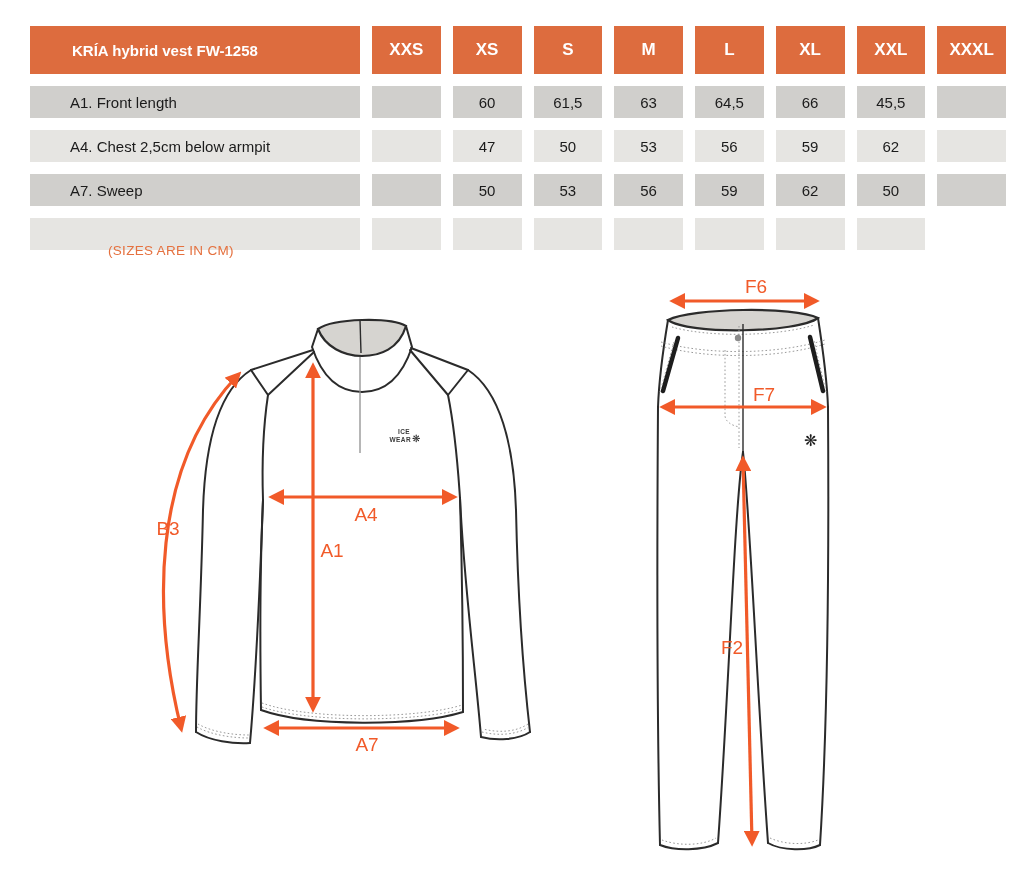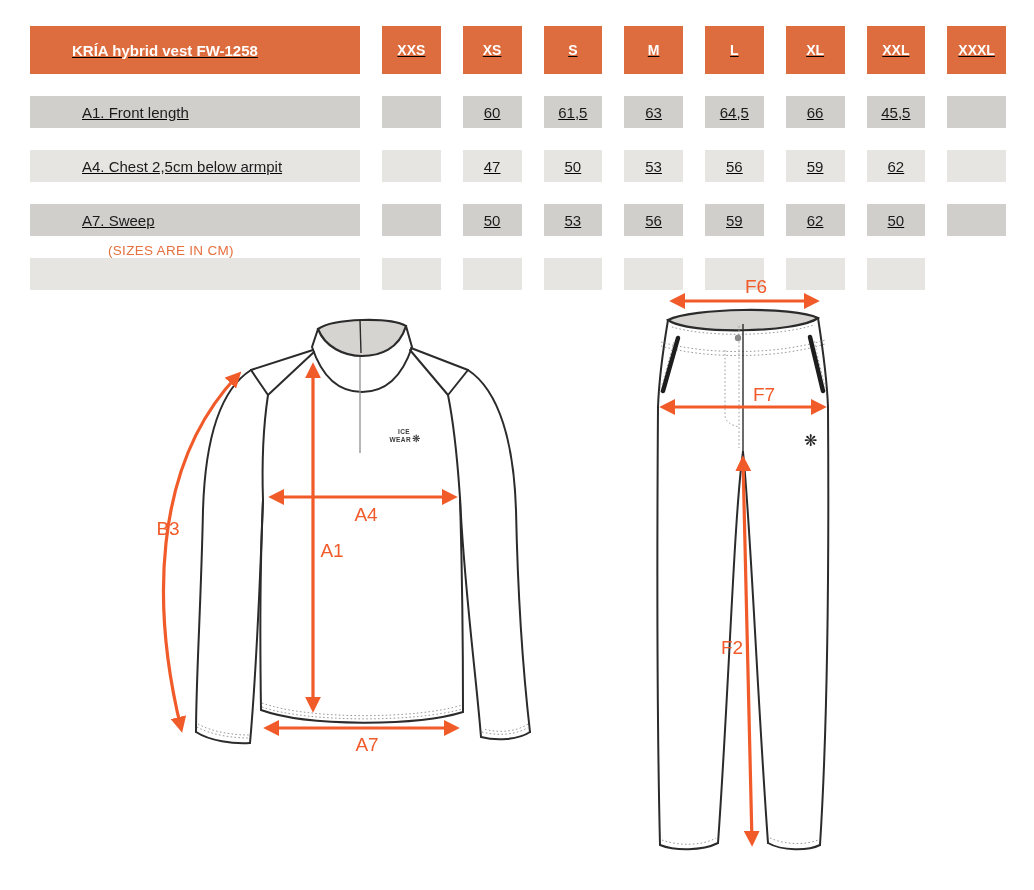--- a/index.html
+++ b/index.html
@@ -5,28 +5,27 @@
   * { margin:0; padding:0; box-sizing:border-box; }
   html,body { width:1034px; height:890px; background:#ffffff;
     font-family:"Liberation Sans", sans-serif; position:relative; overflow:hidden; }
 
   
   .size-table{
     position:absolute; left:30px; top:26px; width:976px;
     display:grid;
     grid-template-columns:330px repeat(8,1fr);
     grid-template-rows:48px repeat(4,32px);
-    gap:22px;
-    text-decoration:underline;
+    gap:12px;
   }
   .cell{ display:flex; align-items:center; justify-content:center;
          font-size:15px; color:#1b1b1b; }
-  .cell.head{ background:#DD6C3E; color:#ffffff; font-weight:bold; font-size:14px; }
+  .cell.head{ background:#DD6C3E; color:#ffffff; font-weight:bold; font-size:17px; }
   .cell.title{ justify-content:flex-start; padding-left:42px; font-size:15px; }
-  .cell.rowlabel{ justify-content:flex-start; padding-left:52px; }
+  .cell.rowlabel{ justify-content:flex-start; padding-left:40px; }
   .shade-a{ background:#D0CFCC; }
   .shade-b{ background:#E6E5E2; }
 
   .units-note{
     position:absolute; left:72px; top:243px;
     font-size:13.5px; letter-spacing:.3px; color:#E5713F;margin-left:36px;
   }
 
   
   .shirt-svg{ position:absolute; left:148px; top:295px; }

